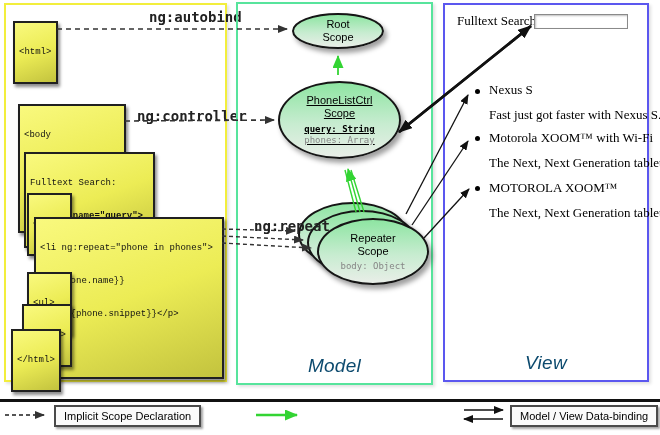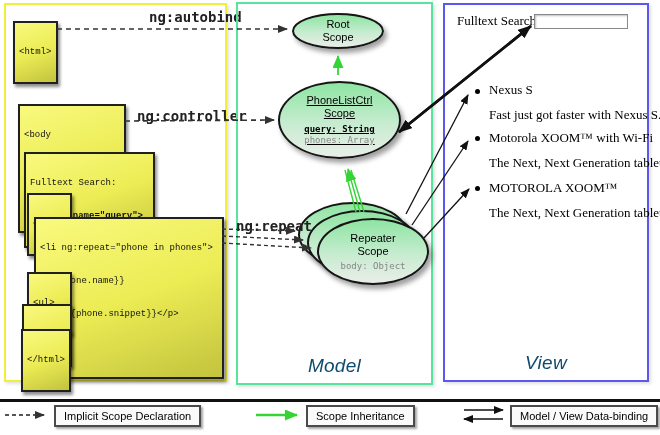--- a/index.html
+++ b/index.html
@@ -79,29 +79,29 @@
     </div>
 
     <div class="code-box" style="left:21px;top:267px;">
       <div class="code-line">&lt;ul&gt;</div>
     </div>
 
     <div class="code-box" style="left:16px;top:299px;">
       <div class="code-line">&lt;/body&gt;</div>
     </div>
 
-    <div class="code-box" style="left:15px;top:324px;">
+    <div class="code-box" style="left:5px;top:324px;">
       <div class="code-line">&lt;/html&gt;</div>
     </div>
 
     <div class="ng-label" style="left:143px;top:4px;">ng:autobind</div>
     <div class="ng-label" style="left:131px;top:103px;">ng:controller</div>
   </div>
 
-  <div class="ng-label" style="left:236px;top:218px;z-index:4;">ng:repeat</div>
+  <div class="ng-label" style="left:254px;top:218px;z-index:4;">ng:repeat</div>
 
   <div class="panel panel-model">
     <div class="panel-title">Model</div>
 
     <div class="ellipse" style="left:54px;top:9px;width:88px;height:32px;">
       <div class="scope-title">Root</div>
       <div class="scope-title">Scope</div>
     </div>
 
     <div class="ellipse" style="left:40px;top:77px;width:119px;height:74px;text-decoration:underline;">
@@ -173,16 +173,15 @@
     <line x1="424" y1="238" x2="469" y2="189" stroke="#111" stroke-width="1.3" marker-end="url(#m-black)"></line>
 
     <line x1="5" y1="415" x2="44" y2="415" stroke="#555" stroke-width="1.8" stroke-dasharray="4,3" marker-end="url(#m-dark)"></line>
     <line x1="256" y1="415" x2="297" y2="415" stroke="#33d433" stroke-width="2.4" marker-end="url(#m-green)"></line>
     <line x1="464" y1="410" x2="503" y2="410" stroke="#111" stroke-width="1.6" marker-end="url(#m-black)"></line>
     <line x1="503" y1="419" x2="464" y2="419" stroke="#111" stroke-width="1.6" marker-end="url(#m-black)"></line>
   </svg>
 
   <div class="divider"></div>
   <div class="legend-box" style="left:54px;">Implicit Scope Declaration</div>
-  <div class="legend-box" style="left:306px;">Scope Inheritance</div>
   <div class="legend-box" style="left:510px;">Model / View Data-binding</div>
 
 </div>
 
 </body></html>

